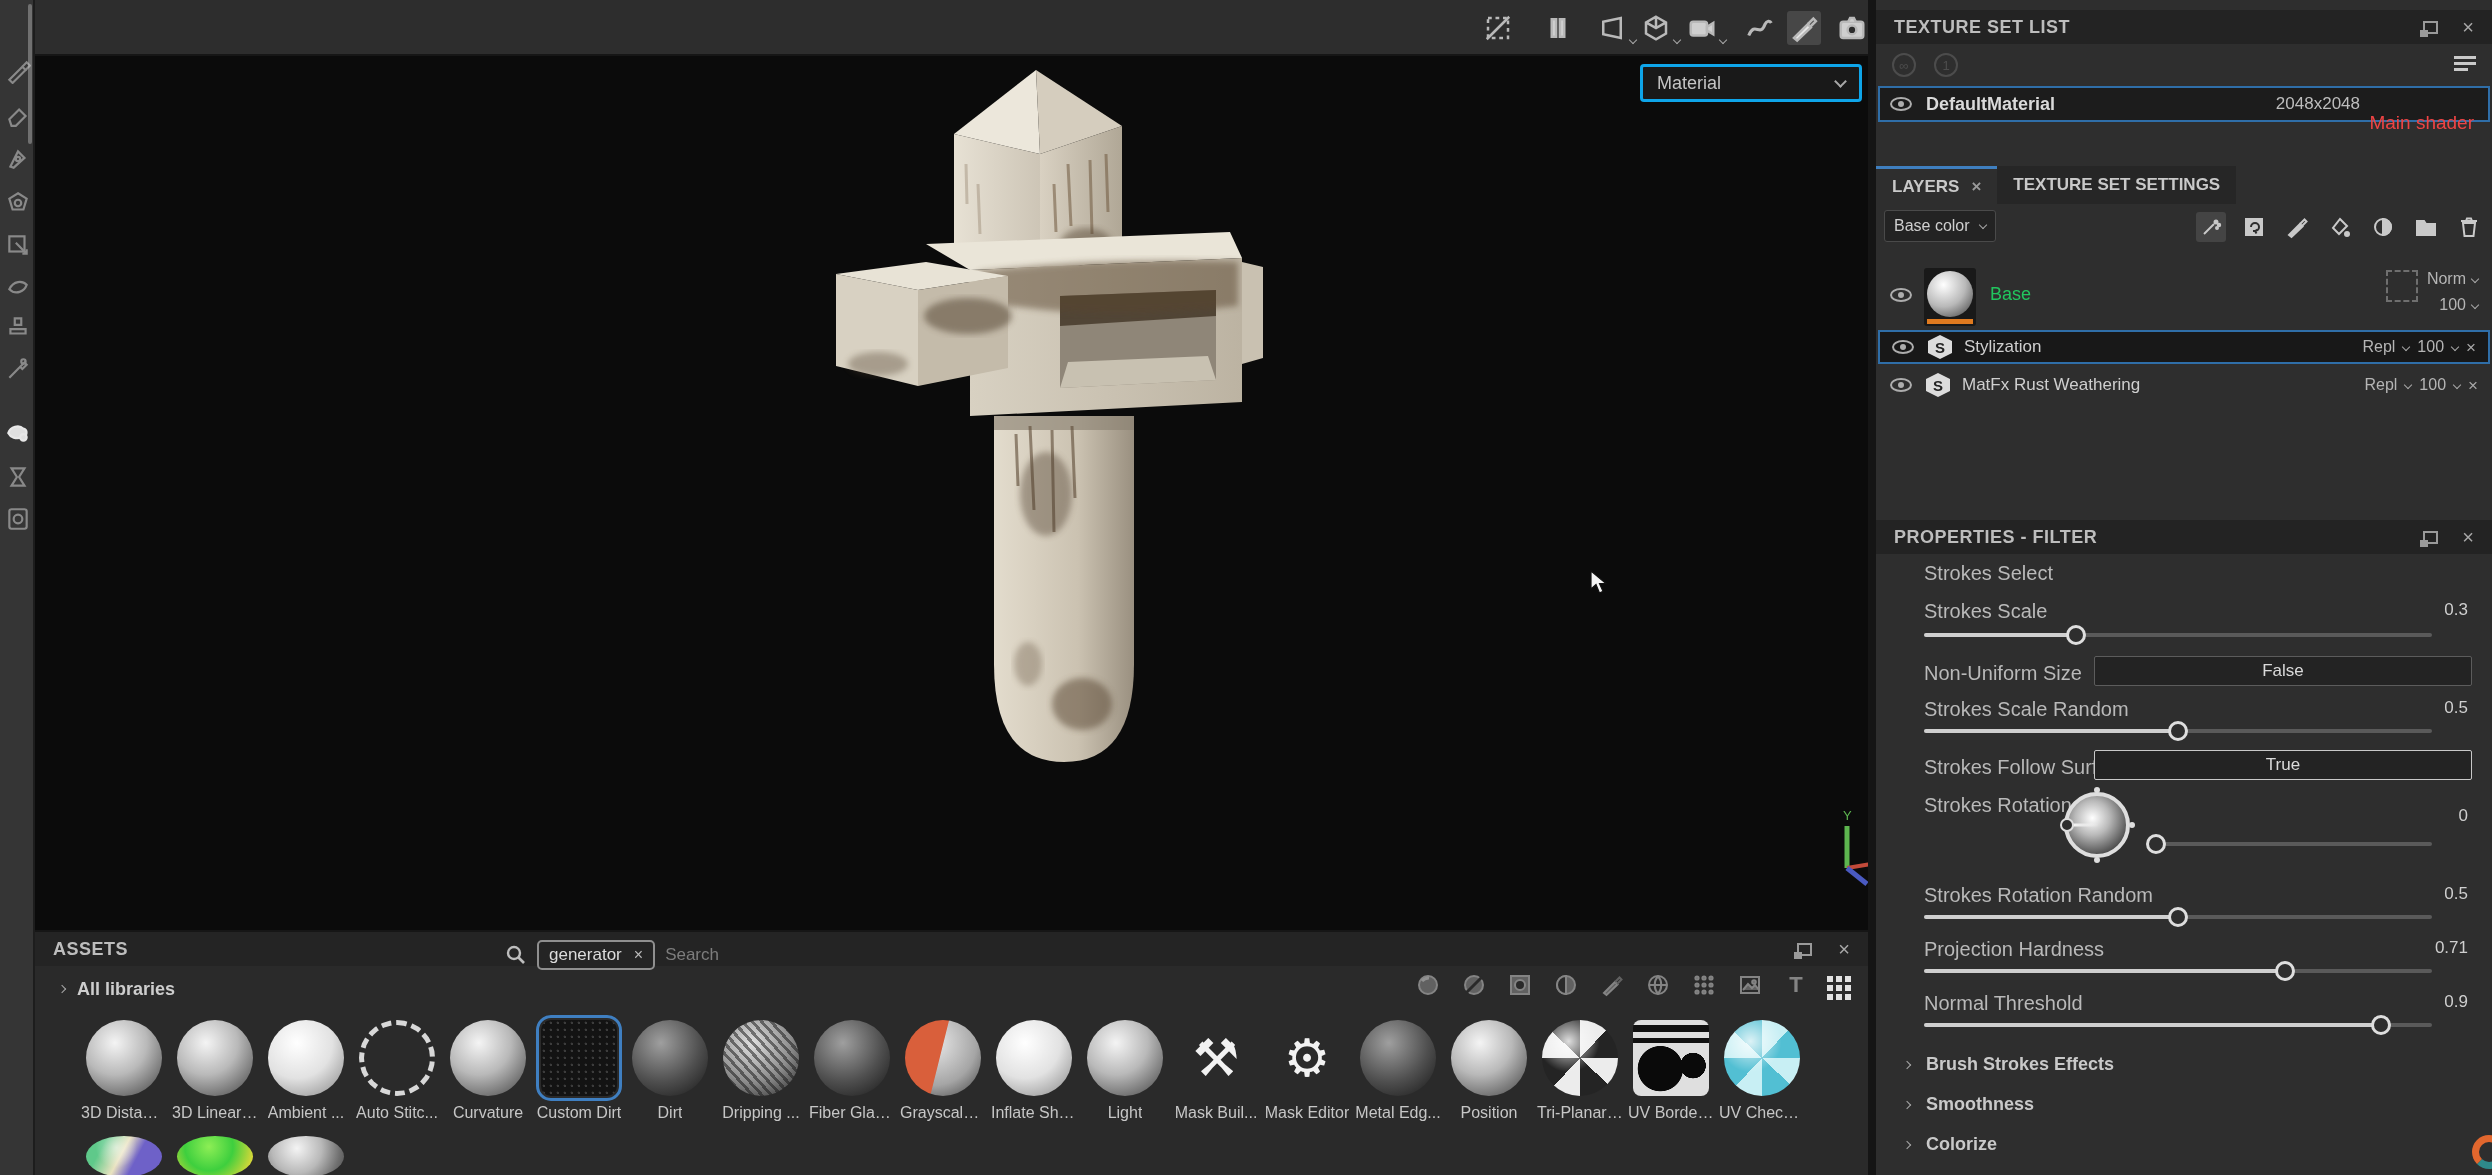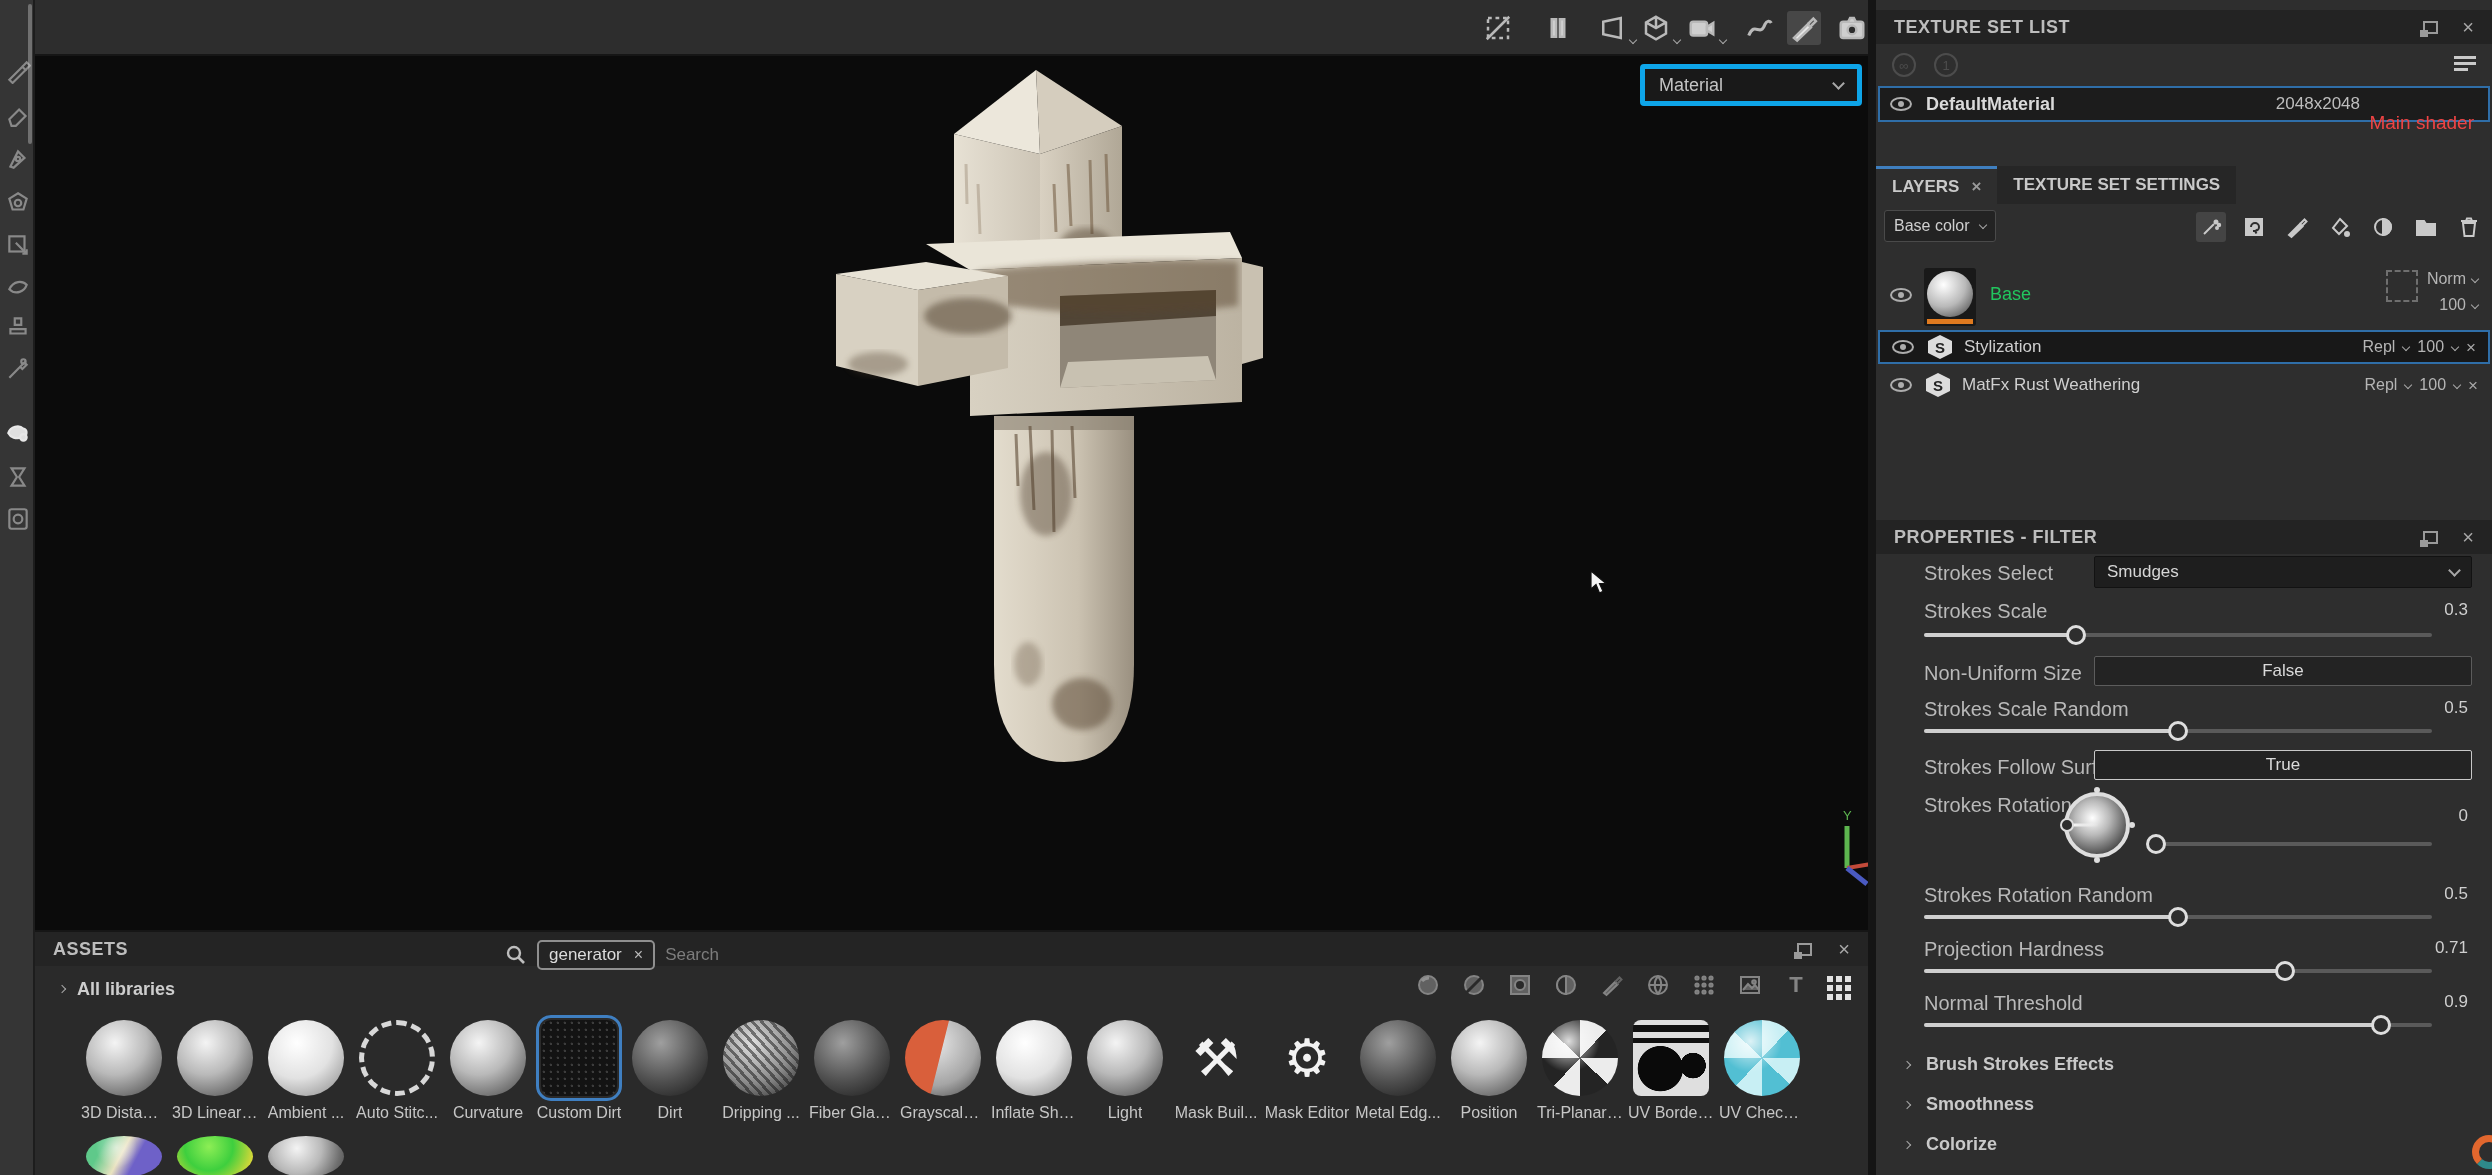--- a/index.html
+++ b/index.html
@@ -27,21 +27,21 @@
 
   
   #vp-toolbar { left:35px; top:0; width:1833px; height:56px; background:#2d2d2d; border-bottom:2px solid #161616; }
   .vpt { position:absolute; top:11px; width:34px; height:34px; display:flex; align-items:center; justify-content:center; }
   .vpt svg { width:30px; height:30px; stroke:#b9b9b9; fill:none; stroke-width:2; }
   .vpt.active { background:#474747; border-radius:3px; }
   .vpt .ddc { position:absolute; right:-7px; bottom:2px; }
 
   
   #viewport { left:35px; top:56px; width:1833px; height:874px; background:#0b0b0b; }
-  #material-dd { left:1605px; top:8px; width:222px; height:38px; background:#191919; border:5px solid #0ea5e9; border-radius:4px;
+  #material-dd { left:1605px; top:8px; width:222px; height:38px; background:#191919; border:3px solid #0ea5e9; border-radius:4px;
     display:flex; align-items:center; padding:16px 14px; font-size:18px; color:#c4c4c4; }
   #material-dd .chv { margin-left:auto; margin-top:-4px; }
   #gizmo { left:1780px; top:750px; width:100px; height:100px; }
   #cursor { left:1554px; top:514px; width:24px; height:26px; }
 
   
   #assets { left:35px; top:930px; width:1833px; height:245px; background:#2a2a2a; border-top:2px solid #161616; }
   #assets-header { position:absolute; left:0; top:0; width:100%; height:34px; background:#242424; display:flex; align-items:center; padding:0 18px; }
   #assets-header .ttl { font-size:18px; font-weight:bold; letter-spacing:.5px; color:#bdbdbd; }
   #assets-header .hic { margin-left:auto; display:flex; gap:26px; align-items:center; }
@@ -662,24 +662,20 @@
 
   <div class="phead" style="top:520px">
     <span class="ttl">PROPERTIES - FILTER</span>
     <span class="hic">
       <span class="floatico"></span>
       <span class="xglyph">×</span>
     </span>
   </div>
 
   <span class="plabel" style="top:562px">Strokes Select</span>
-  <div class="pdrop" style="top:556px">
-    <span>Smudges</span>
-    <span class="chv"></span>
-  </div>
 
   <span class="plabel" style="top:600px">Strokes Scale</span>
   <span class="pvalue" style="top:600px">0.3</span>
   <div class="sld" style="top: 633px; left: 48px; width: 508px; --p: 30%;">
       <div class="fill"></div>
       <div class="knob"></div>
     </div>
 
   <span class="plabel" style="top:662px">Non-Uniform Size</span>
   <div class="pbtn" style="top:656px">

